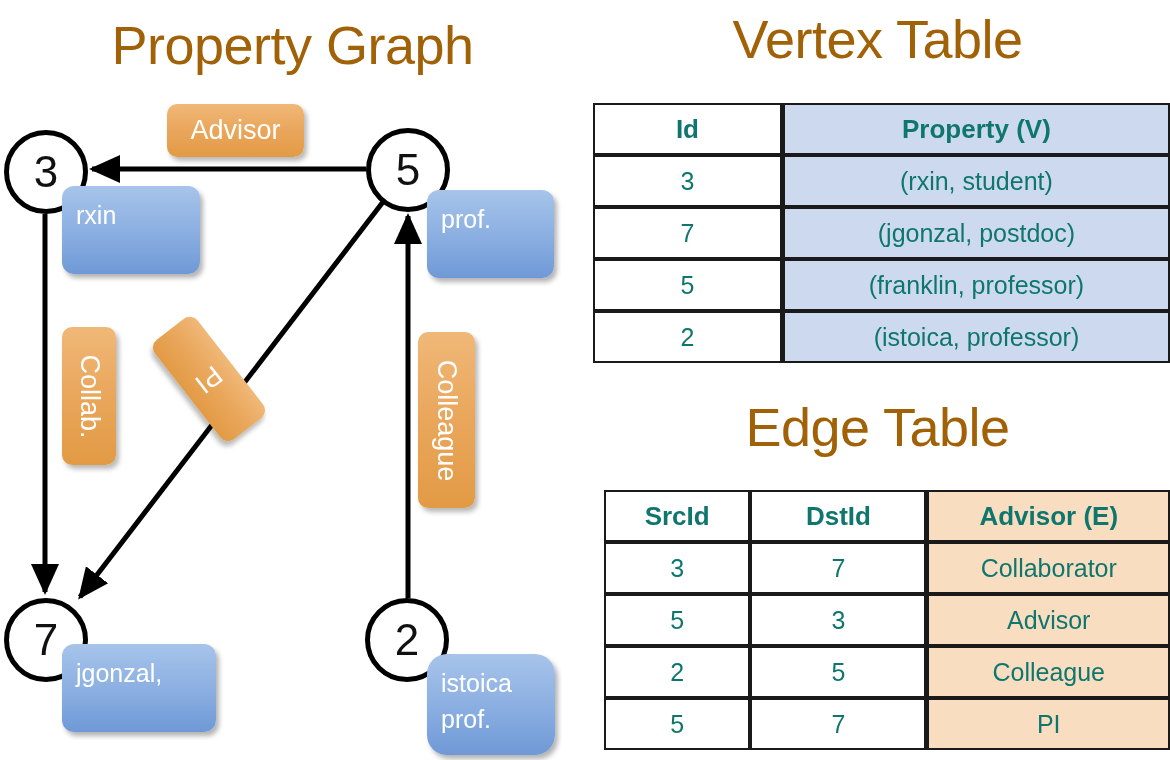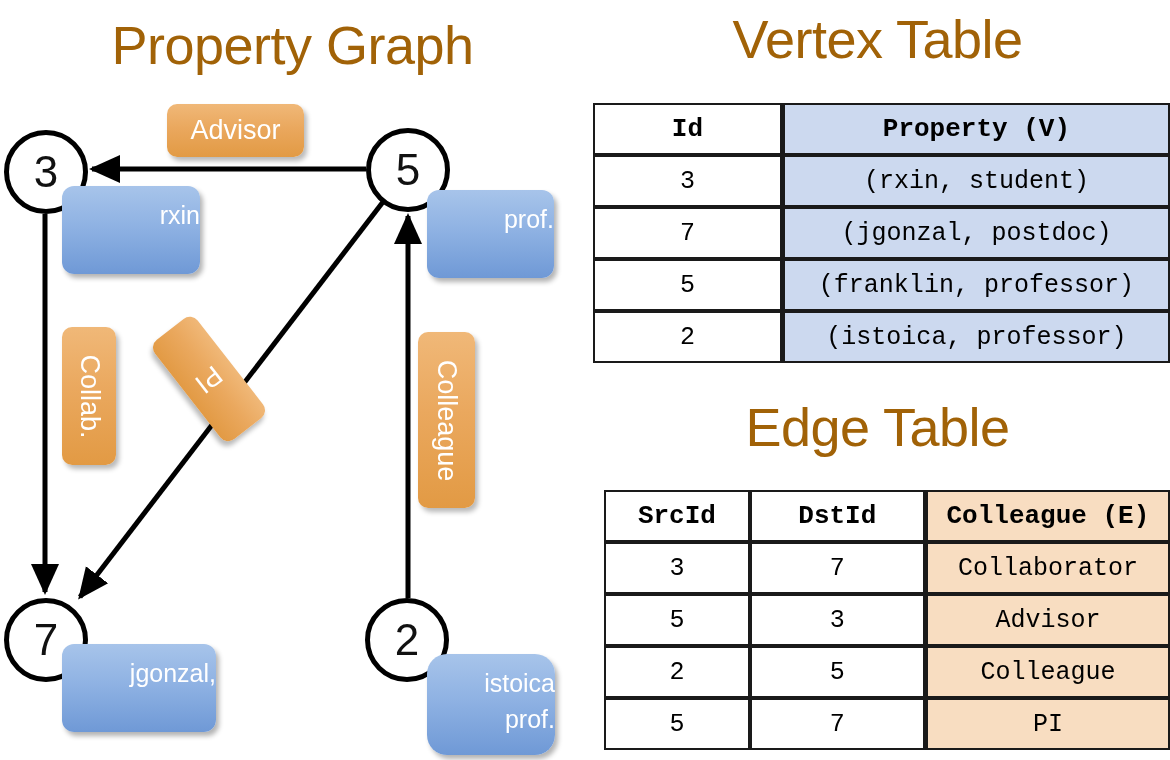--- a/index.html
+++ b/index.html
@@ -74,21 +74,20 @@
     border-radius: 12px;
     background: linear-gradient(to bottom, #a7c4ea 0%, #8fb2e3 45%, #6f99d6 100%);
     box-shadow: 3px 4px 5px rgba(0,0,0,0.30);
     color: #ffffff;
     font-family: "Liberation Sans", sans-serif;
     font-weight: 300;
     font-size: 25px;
     line-height: 1.45;
     padding: 11px 0 0 14px;
     z-index: 4;
-    text-align: right;
   }
   #prop-rxin     { left: 62px;  top: 186px; width: 138px; height: 88px; }
   #prop-franklin { left: 427px; top: 190px; width: 127px; height: 88px; }
   #prop-jgonzal  { left: 62px;  top: 644px; width: 154px; height: 88px; }
   #prop-istoica  { left: 427px; top: 654px; width: 128px; height: 101px; border-radius: 20px; }
 
   
   .edge-label {
     position: absolute;
     box-sizing: border-box;
@@ -125,24 +124,24 @@
     transform-origin: 50% 50%;
     margin-top: 32px; margin-left: 6px;
   }
   #edge-label-pi .vtext { transform: rotate(90deg); }
 
   
   table.data-table {
     position: absolute;
     border-collapse: separate;
     border-spacing: 0;
-    font-family: Liberation Mono, monospace;
+    font-family: Liberation Sans, sans-serif;
     font-weight: 300;
     font-size: 25px;
-    color: #000000;
+    color: #0f766e;
     table-layout: fixed;
   }
   table.data-table td, table.data-table th {
     border: 2px solid #1a1a1a;
     text-align: center;
     vertical-align: middle;
     padding: 0;
     height: 48px;
     font-weight: 300;
     background: #ffffff;
@@ -257,21 +256,21 @@
       <td class="col-prop cell-v">(istoica, professor)</td>
     </tr>
   </tbody>
 </table>
 
 <table class="data-table" id="edge-table">
   <thead>
     <tr>
       <th class="col-src">SrcId</th>
       <th class="col-dst">DstId</th>
-      <th class="col-prop cell-e">Colleague (E)</th>
+      <th class="col-prop cell-e">Advisor (E)</th>
     </tr>
   </thead>
   <tbody>
     <tr>
       <td class="col-src">3</td>
       <td class="col-dst">7</td>
       <td class="col-prop cell-e">Collaborator</td>
     </tr>
     <tr>
       <td class="col-src">5</td>

